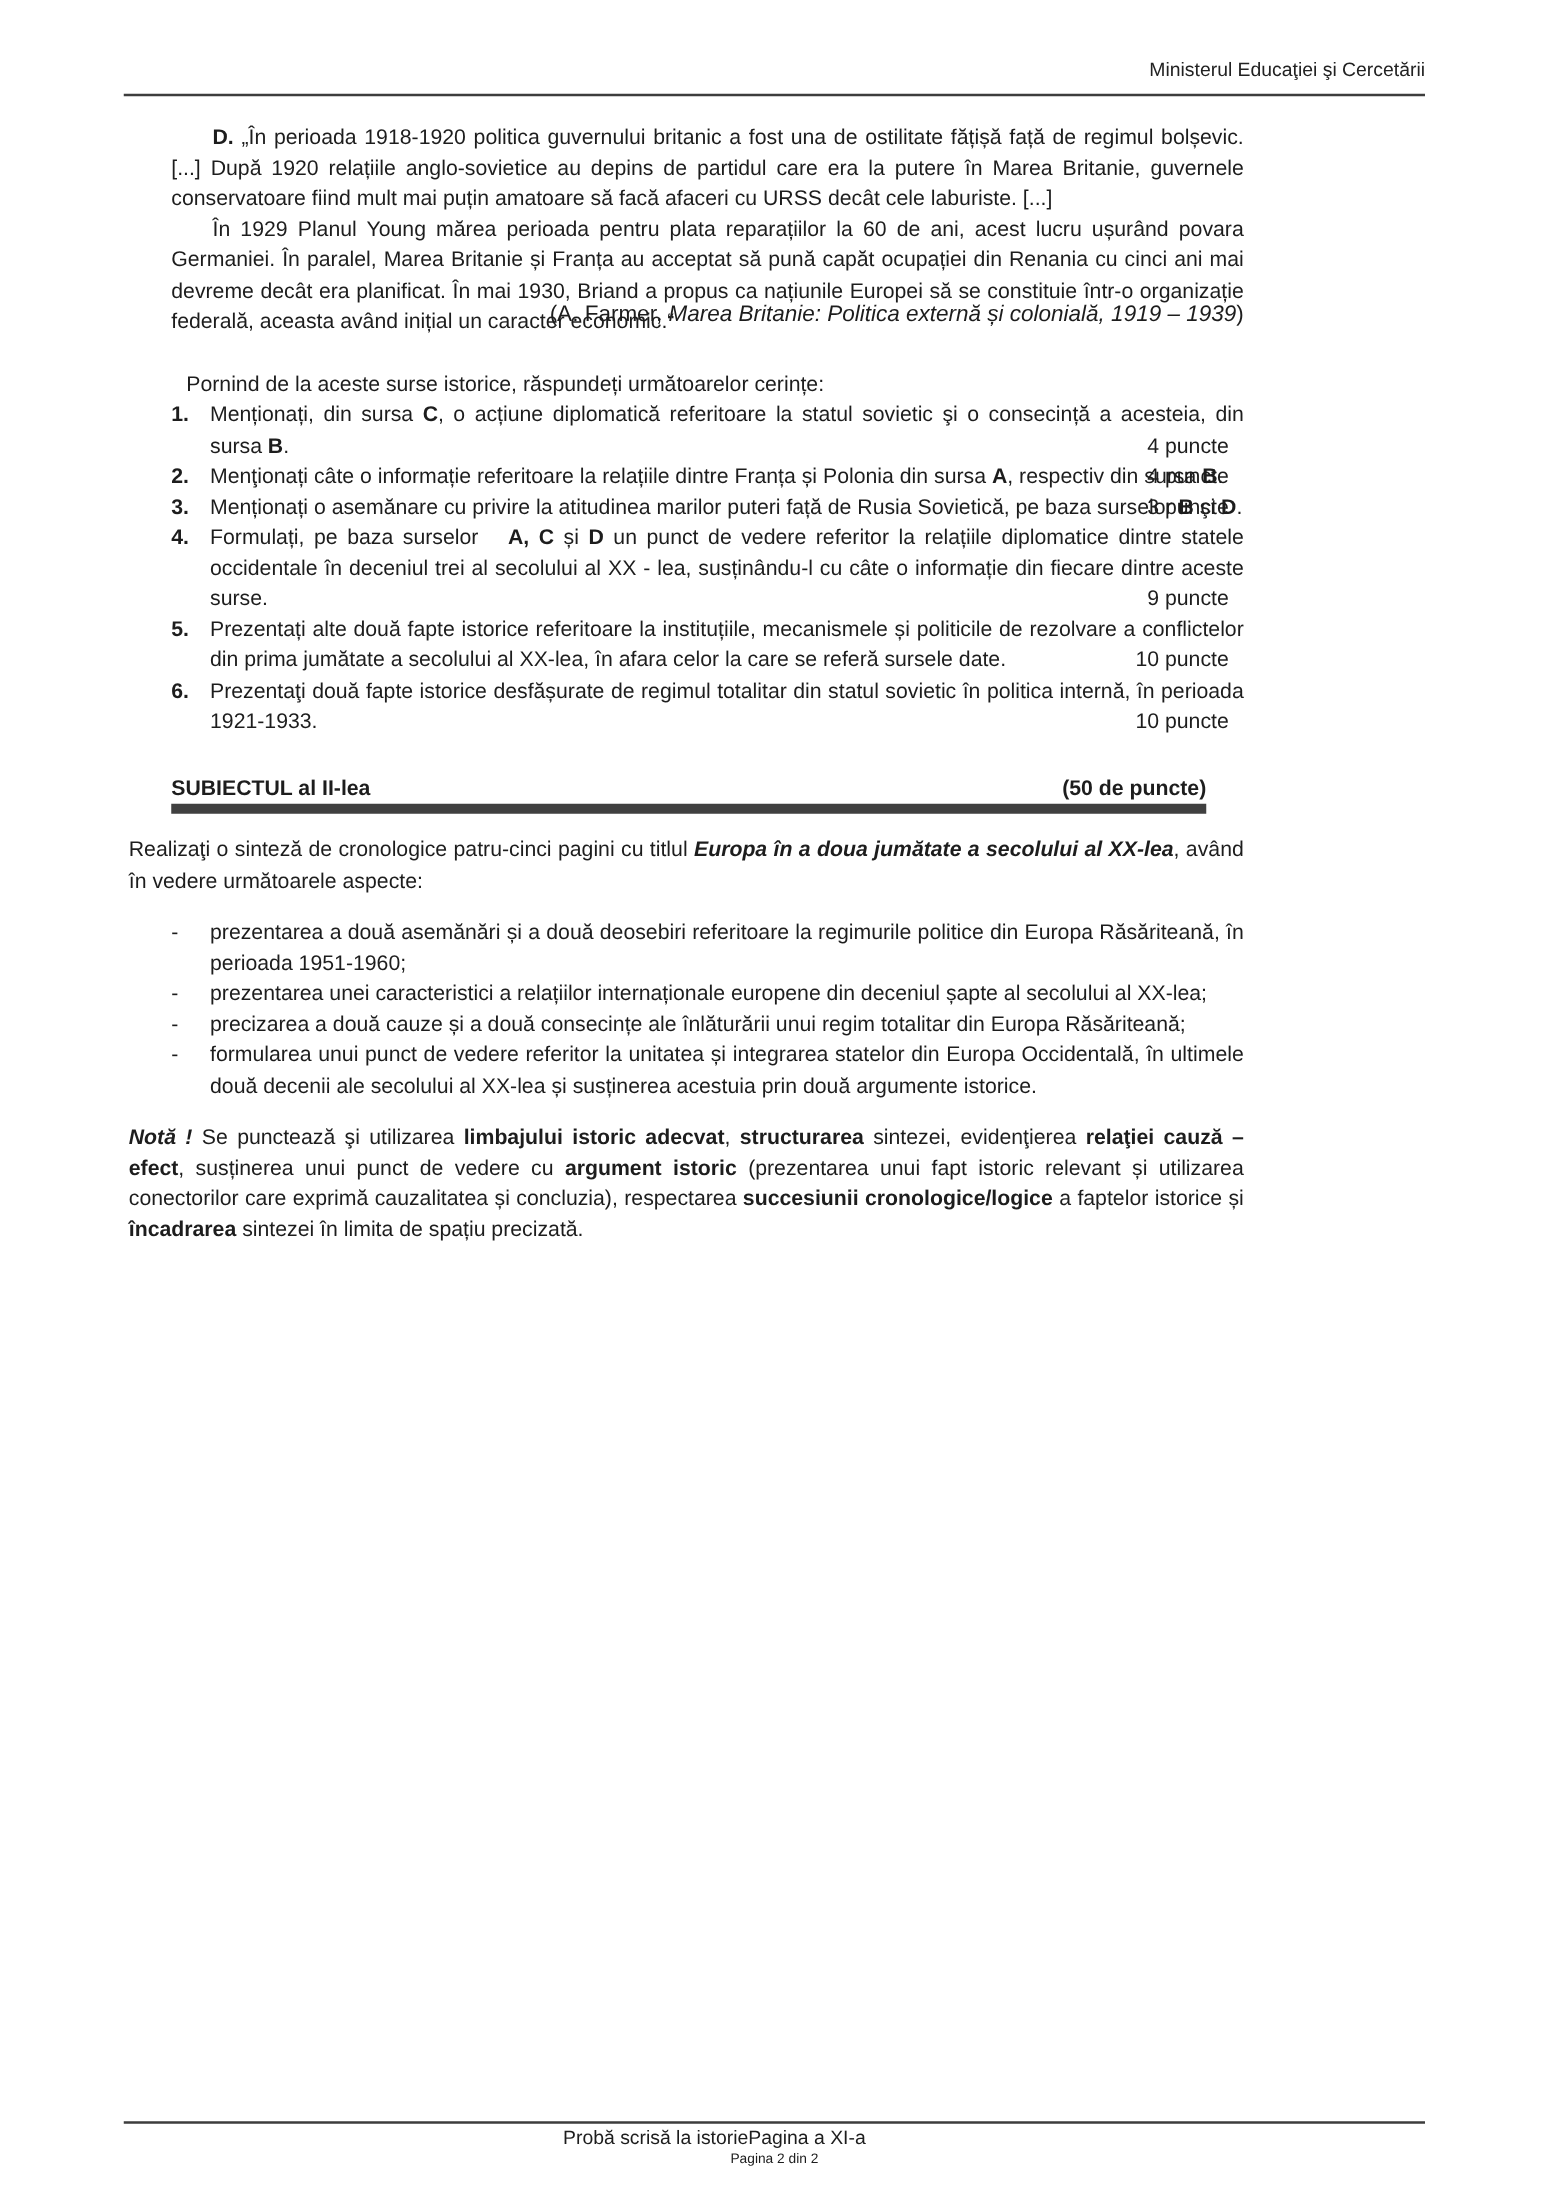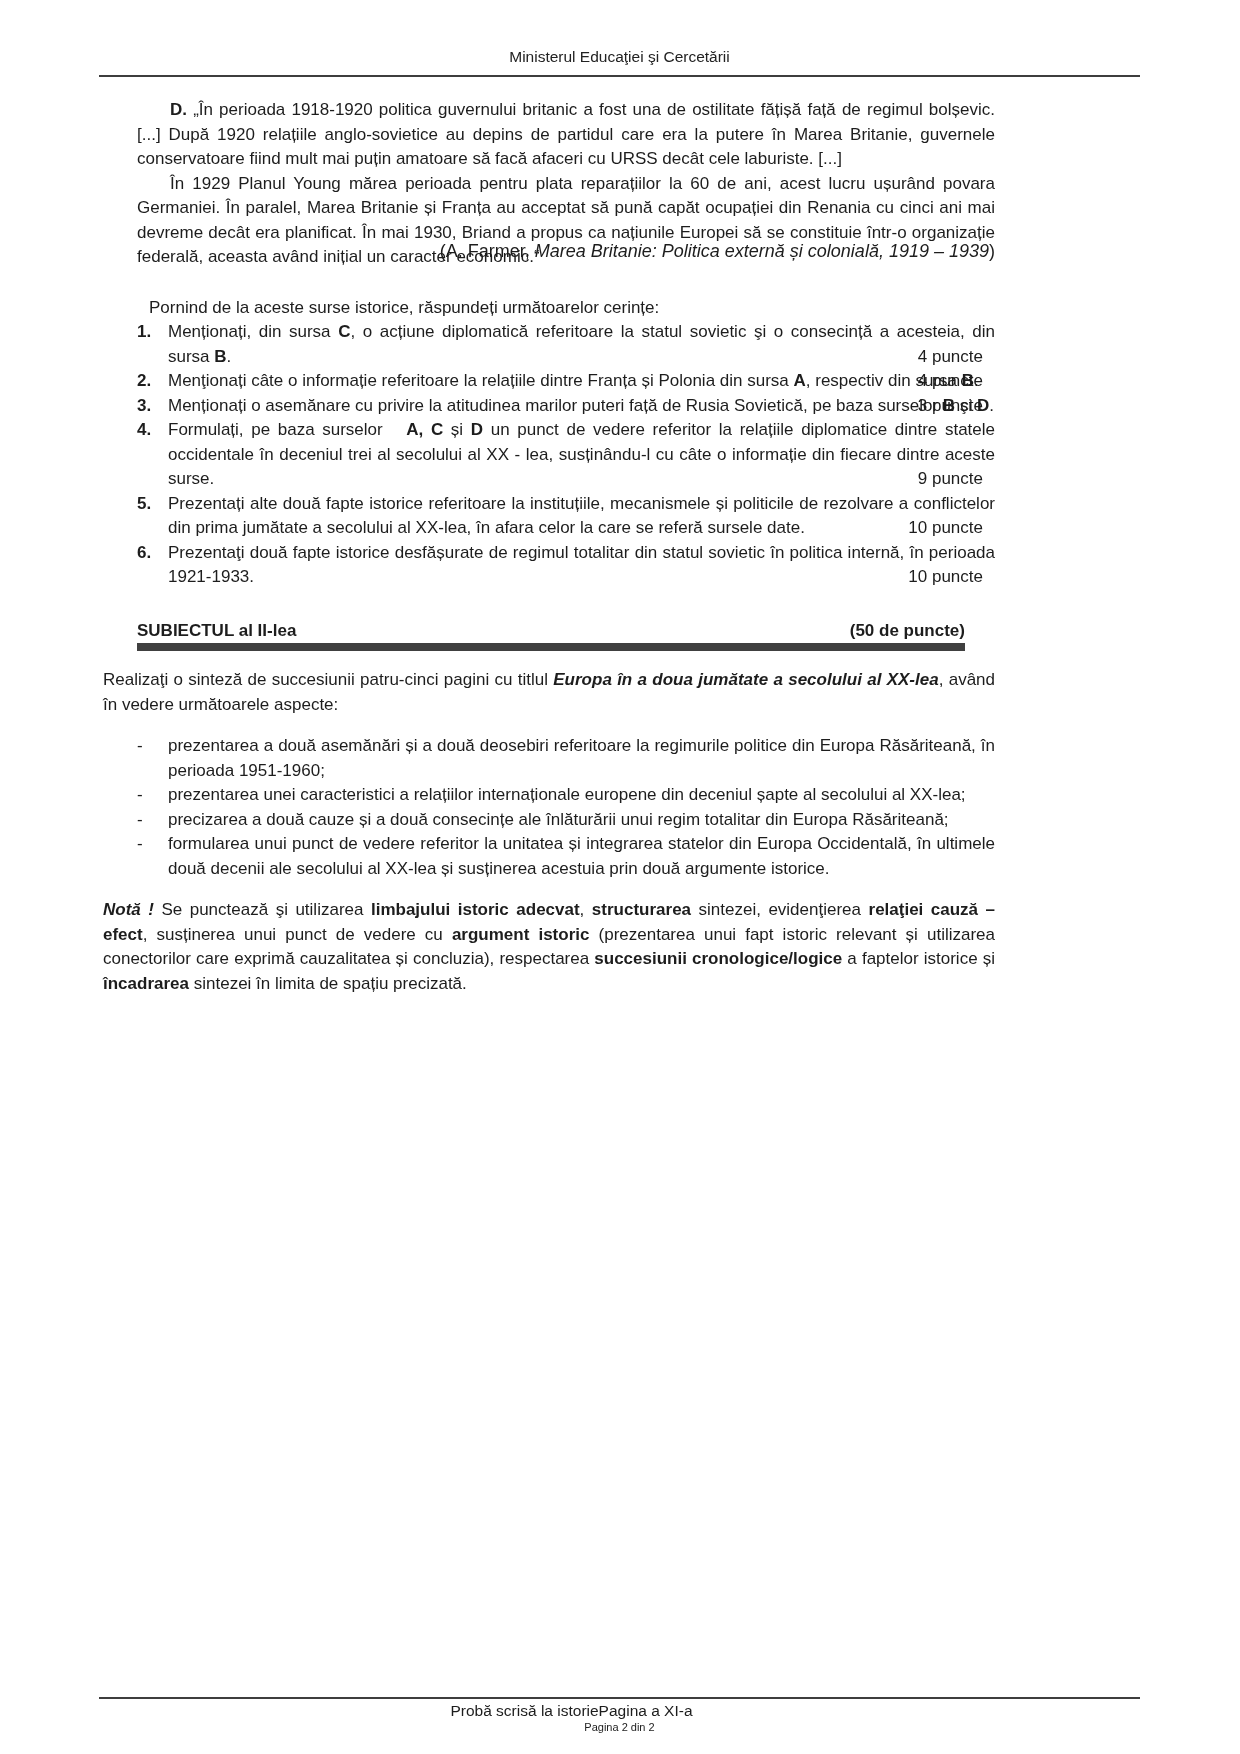--- a/index.html
+++ b/index.html
@@ -5,21 +5,21 @@
   html, body { margin: 0; padding: 0; }
   body {
     width: 1240px; height: 1754px;
     background: #ffffff;
     font-family: "Liberation Sans", sans-serif;
     color: #1d1d1d;
   }
   .page { position: relative; width: 1240px; height: 1754px; overflow: hidden; background: #ffffff; }
 
   .header { position: absolute; top: 48px; left: 99px; width: 1041px; }
-  .ministry { text-align: center; font-size: 15.5px; color: #222; }
+  .ministry { text-align: right; font-size: 15.5px; color: #222; }
   .header-rule { margin-top: 9px; border-top: 2px solid #3d3d3d; height: 0; }
 
   .content { position: absolute; top: 98px; left: 103px; width: 892px; font-size: 17px; line-height: 24.5px; }
 
   .src { margin: 0 0 0 34px; text-align: justify; text-indent: 33px; }
   .attrib-holder { position: relative; }
   .attribution { position: absolute; right: 0; bottom: 6px; font-size: 18px; text-indent: 0; white-space: nowrap; }
 
   .intro-p { margin: 26px 0 0 46px; text-align: justify; }
 
@@ -118,21 +118,21 @@
         </div>
       </div>
 
     </div>
 
     <div class="subject-heading">
       <span>SUBIECTUL al II-lea</span>
       <span>(50 de puncte)</span>
     </div>
 
-    <p class="s2-intro"><span>Realizaţi o sinteză de succesiunii patru-cinci pagini cu titlul </span><span style="font-weight: bold; font-style: italic;">Europa în a doua jumătate a secolului al XX-lea</span><span>, având în vedere următoarele aspecte:</span></p>
+    <p class="s2-intro"><span>Realizaţi o sinteză de cronologice patru-cinci pagini cu titlul </span><span style="font-weight: bold; font-style: italic;">Europa în a doua jumătate a secolului al XX-lea</span><span>, având în vedere următoarele aspecte:</span></p>
 
     <div>
 
       <div class="b-row">
         <span class="b-marker">-</span>
         <div class="b-body"><span>prezentarea a două asemănări și a două deosebiri referitoare la regimurile politice din Europa Răsăriteană, în perioada 1951-1960;</span></div>
       </div>
 
       <div class="b-row">
         <span class="b-marker">-</span>

